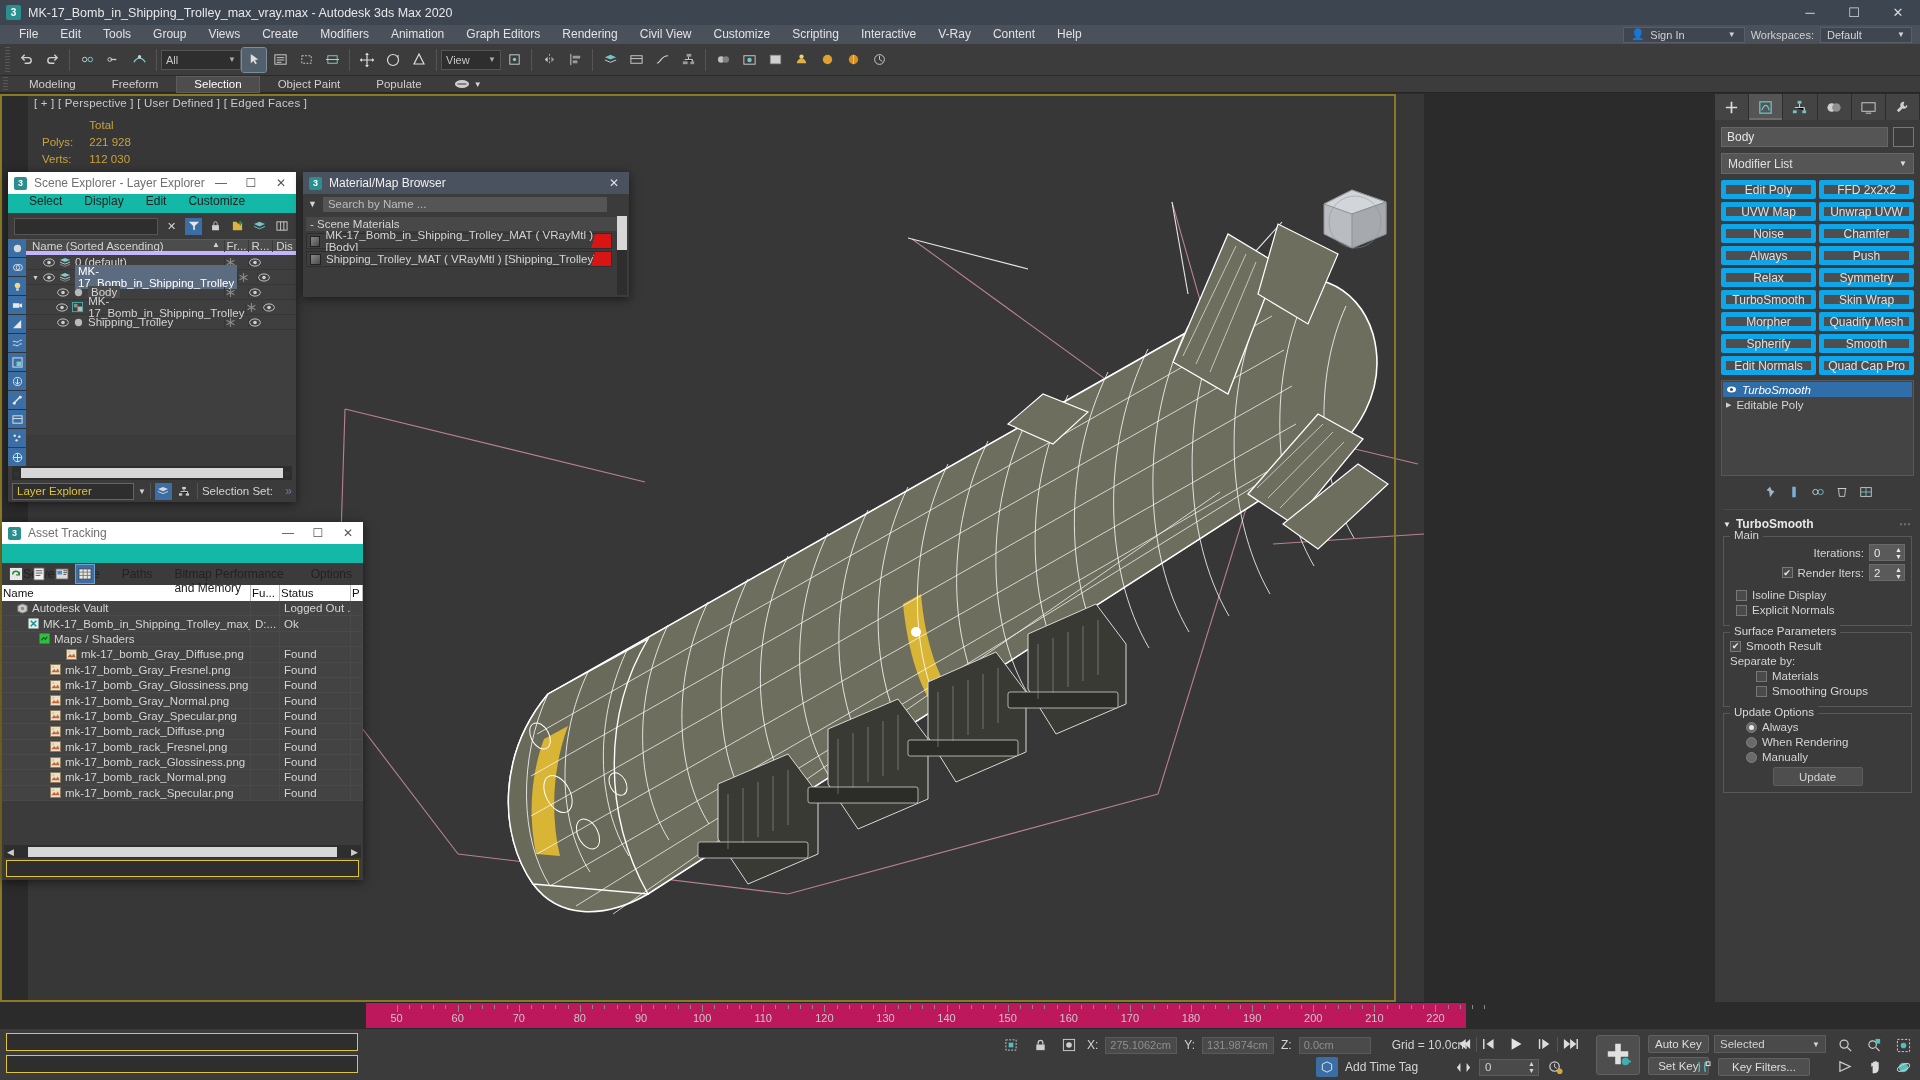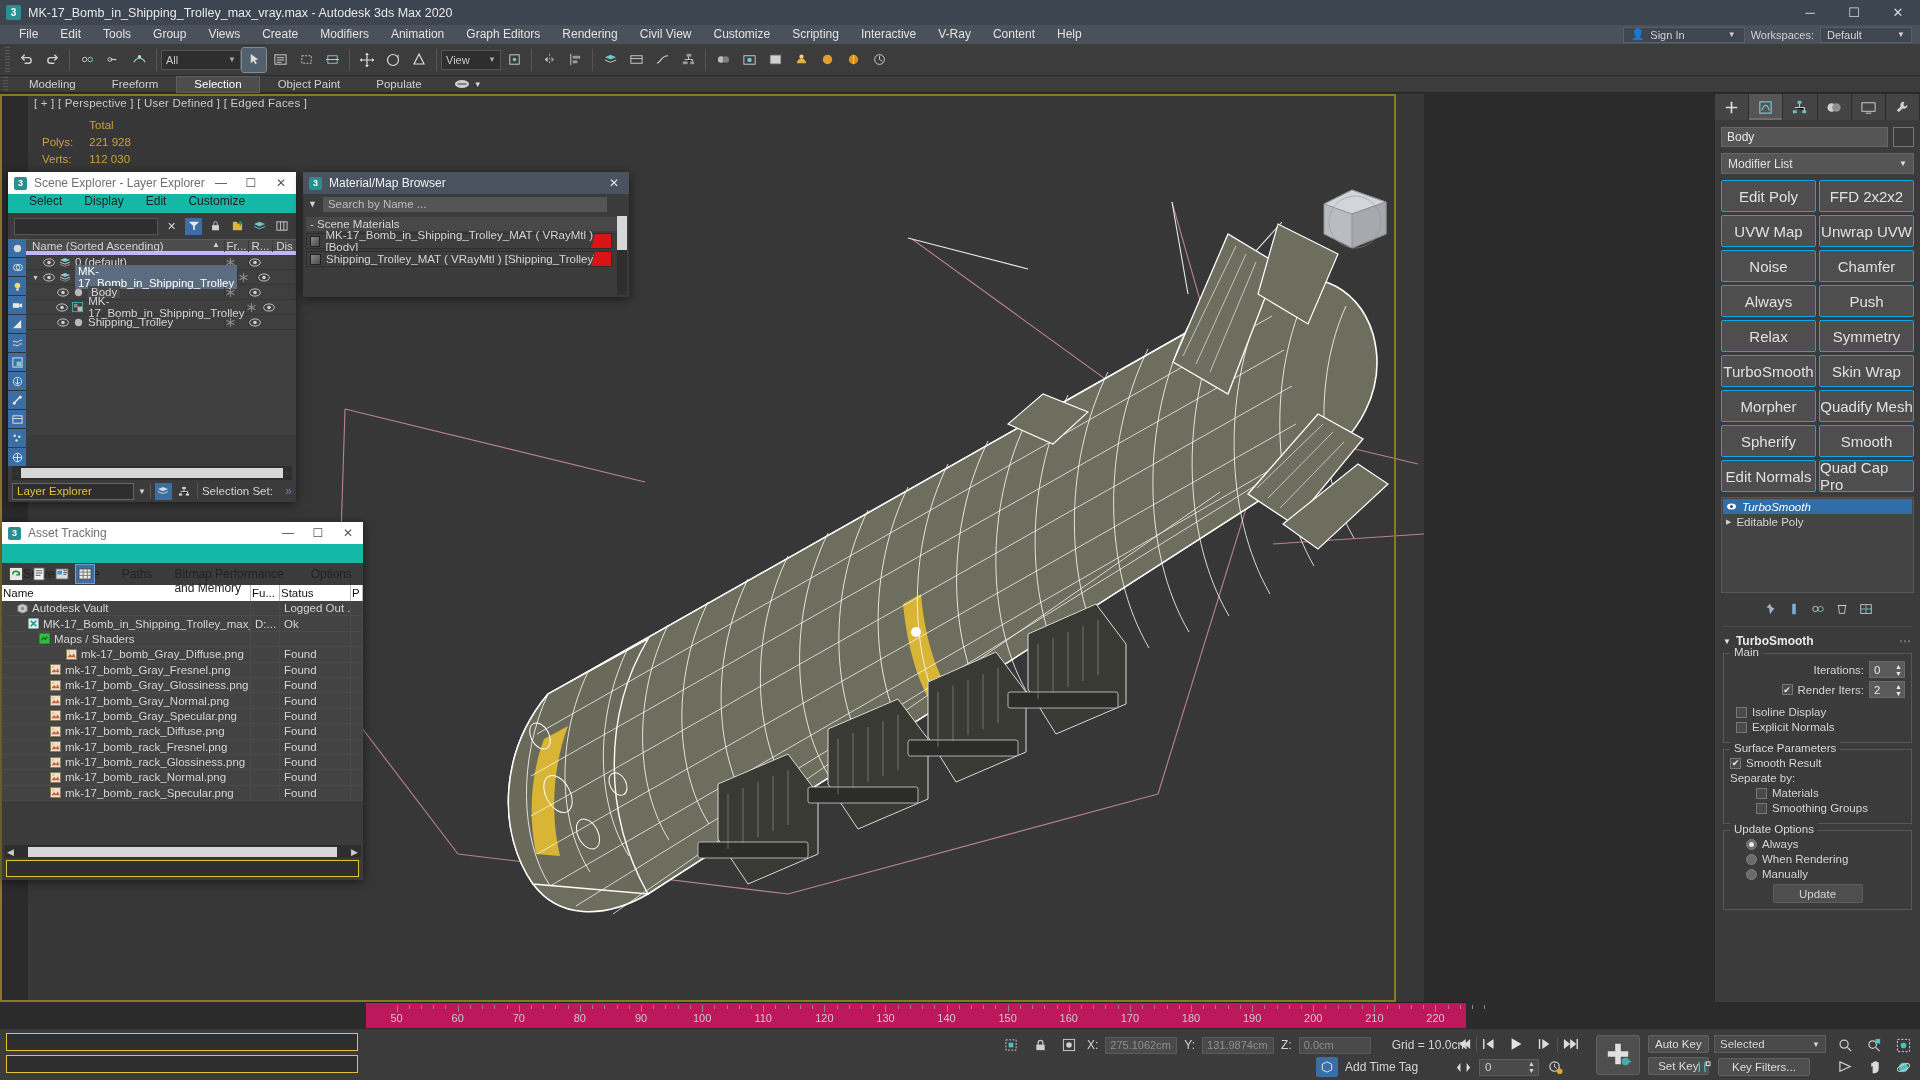--- a/index.html
+++ b/index.html
@@ -63,22 +63,22 @@
     border-right:1px solid #2d2d2d; }
   .cp-tab.active { background:#555; box-shadow:inset 0 -2px 0 #6d6d6d; }
   .cp-name { margin:7px 6px 0 6px; display:flex; gap:5px; }
   .cp-name input { flex:1; height:20px; background:#555; border:1px solid #666; color:#e6e6e6;
     font-size:12px; padding:0 5px; font-family:inherit;}
   .cp-color { width:24px; height:20px; background:#3b3b3b; border:1px solid #777; }
   .cp-modlist { margin:6px; height:21px; background:#555; border:1px solid #666; display:flex;
     align-items:center; padding:0 6px; font-size:12px; color:#e0e0e0;}
   .cp-modlist .cd { margin-left:auto; font-size:8px; }
   .modgrid { display:grid; grid-template-columns:1fr 1fr; gap:3px; margin:2px 6px; }
-  .modbtn { height:32px; background:#4e4e4e; border:1px solid #0ea5e9; display:flex; align-items:center;
-    justify-content:center; font-size:15px; color:#e0e0e0; border-radius:2px;}
+  .modbtn { height:19px; background:#4e4e4e; border:5px solid #0ea5e9; display:flex; align-items:center;
+    justify-content:center; font-size:12px; color:#e0e0e0; border-radius:2px;}
   .stackbox { margin:5px 6px 0 6px; background:#444; border:1px solid #585858; height:96px; padding:1px;}
   .stackrow { height:15px; display:flex; align-items:center; gap:5px; padding:0 3px; font-size:11.5px;}
   .stackrow.sel { background:#2f6ea8; color:#fff; font-style:italic; }
   .stack-tools { display:flex; align-items:center; justify-content:center; gap:10px; height:26px; margin-top:3px;}
   .rollhdr { display:flex; align-items:center; gap:5px; padding:3px 8px; font-weight:bold; font-size:12px; color:#e8e8e8;}
   .fieldset { border:1px solid #585858; margin:2px 8px 6px 8px; padding:4px 6px 6px 6px; position:relative;}
   .fieldset > .legend { position:absolute; top:-8px; left:6px; background:#3b3b3b; padding:0 4px; font-size:11.5px; color:#d8d8d8;}
   .frow { display:flex; align-items:center; gap:5px; margin:3px 0; font-size:11.5px;}
   .spin { width:36px; height:17px; background:#5a5a5a; border:1px solid #6a6a6a; display:flex;
     align-items:center; padding-left:4px; font-size:11.5px; color:#e8e8e8; }

